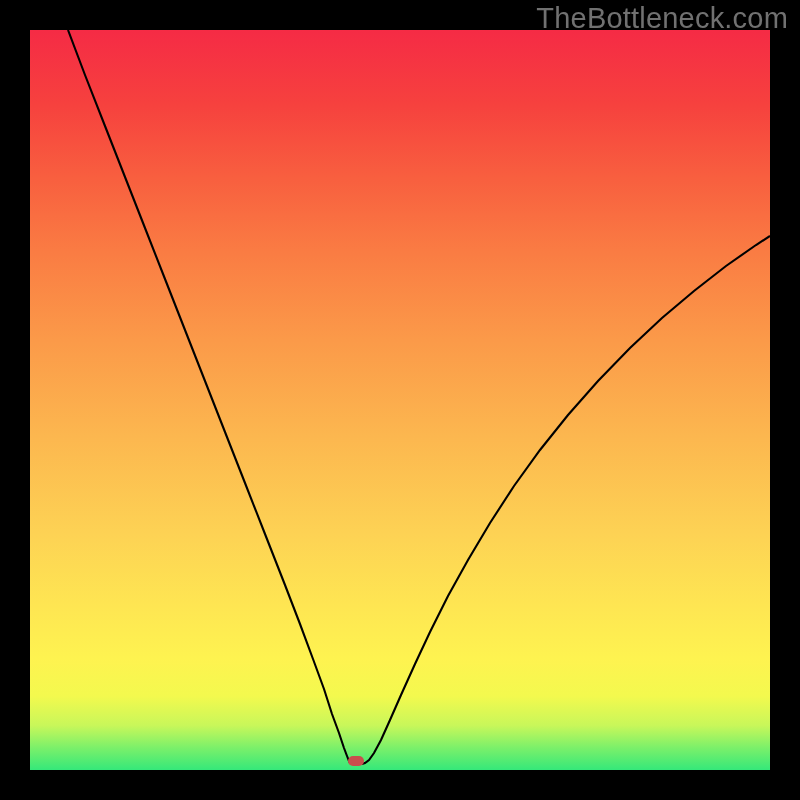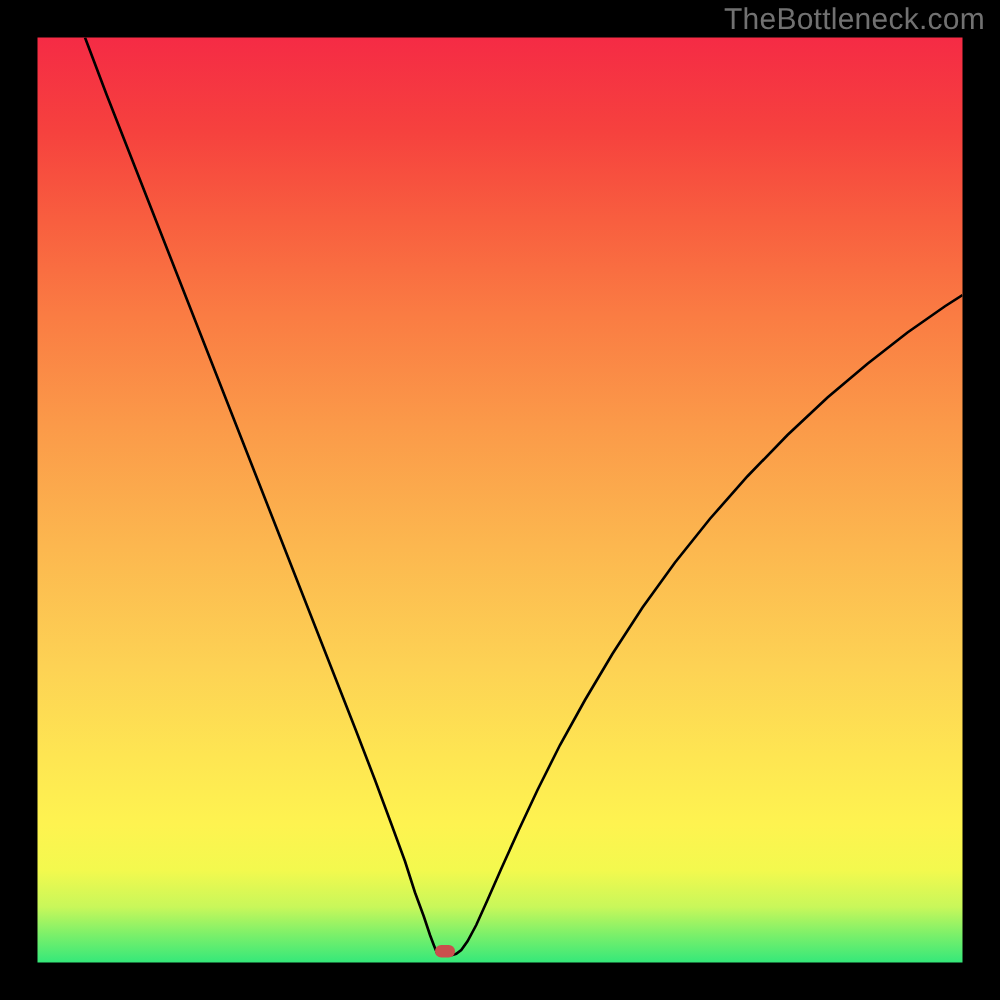--- a/index.html
+++ b/index.html
@@ -8,21 +8,21 @@
     position: relative;
     width: 800px;
     height: 800px;
     background: #000;
   }
   .watermark {
     position: absolute;
     top: 2px;
     right: 12px;
     font-family: Arial, Helvetica, sans-serif;
-    font-size: 24px;
+    font-size: 29px;
     color: #717171;
     letter-spacing: 0.2px;
     z-index: 10;
   }
   .plot-area {
     position: absolute;
     left: 30px;
     top: 30px;
     width: 740px;
     height: 740px;

